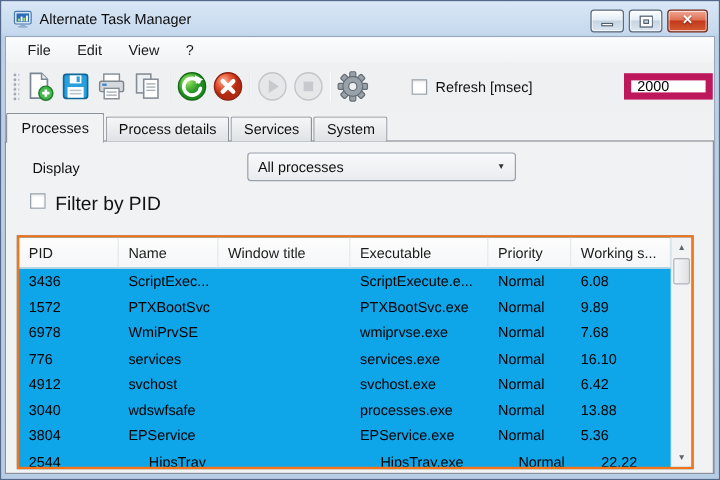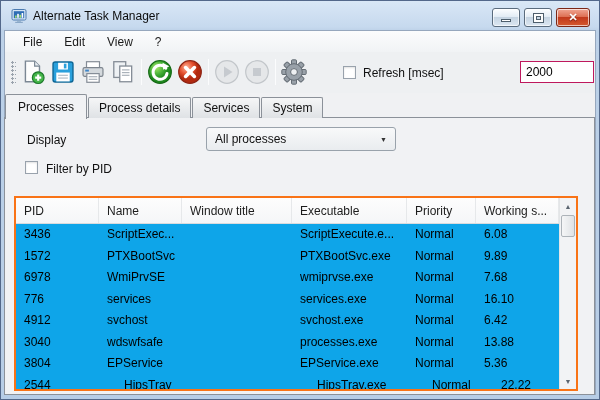--- a/index.html
+++ b/index.html
@@ -39,45 +39,45 @@
           background-image:radial-gradient(circle at 1.5px 1.5px,#9aa3ad 1px,rgba(0,0,0,0) 1.4px);
           background-size:4px 4px; }
   .toolbtns { position:absolute; left:13px; top:5px; display:flex; align-items:center; }
   .toolbtn { width:30px; height:30px; display:flex; align-items:center; justify-content:center; }
   .tb-sep { width:1px; height:26px; background:#c7cbd0; border-right:1px solid #fbfcfd; margin:0 3px; }
   .checkbox { width:13px; height:13px; background:#fff; border:1px solid #99a2ac;
               box-shadow:inset 0 1px 2px rgba(0,0,0,.12); }
   .refresh-box { position:absolute; left:338px; top:14px; }
   .refresh-label { position:absolute; left:358px; top:14px; font-size:12px; color:#111; }
   .interval-input { position:absolute; left:515px; top:9px; width:74px; height:22px;
-                    border:1px solid #be185d; font-size:12px; padding:1px 5px;
+                    border:6px solid #be185d; font-size:12px; padding:1px 5px;
                     font-family:"Liberation Sans",sans-serif; background:#fff; }
 
   
   .tabstrip { position:absolute; left:4px; top:92px; right:4px; height:25px;
               display:flex; align-items:flex-end; z-index:3; }
   .tab { height:21px; padding:0 10px; font-size:12px; color:#111;
          background:linear-gradient(180deg,#f5f6f7,#dfe2e5);
          border:1px solid #8b9199; border-bottom:none; border-radius:2px 2px 0 0;
          margin-right:1px; display:flex; align-items:center; }
   .tab.active { height:25px; background:#f1f2f4; margin-bottom:-1px; z-index:4;
                 padding:0 12px; position:relative; }
 
   
   .panel { position:absolute; left:3px; top:116px; right:4px; bottom:4px;
            background:#f1f2f4; border:1px solid #8b9199; z-index:1; }
   .display-label { position:absolute; left:22px; top:15px; font-size:12px; color:#111; }
-  .combo { position:absolute; left:201px; top:9px; width:190px; height:24px;
+  .combo { position:absolute; left:201px; top:9px; width:224px; height:24px;
            background:linear-gradient(180deg,#f8f9fa,#e9ecef);
            border:1px solid #99a2ab; border-radius:3px;
            display:flex; align-items:center; padding:8px 8px; }
   .combo-value { font-size:12px; color:#111; flex:1; }
   .combo-arrow { font-size:7px; color:#333; }
   .filter-box { position:absolute; left:20px; top:43px; }
-  .filter-label { position:absolute; left:41px; top:44px; font-size:12px; color:#111; }
+  .filter-label { position:absolute; left:41px; top:44px; font-size:16px; color:#111; }
 
   
   .table { position:absolute; left:9px; top:78px; right:16px; bottom:3px;
            background:#0ea5e9; border:2px solid #f97316; display:flex; }
   .table-main { flex:1; display:flex; flex-direction:column; overflow:hidden; }
   .thead { height:26px; display:flex; background:linear-gradient(180deg,#fdfdfd,#f5f6f8);
            border-bottom:1px solid #d9dbde; flex:0 0 26px; }
   .th { font-size:12px; color:#1c1c1c; padding:6px 0 0 8px; border-right:1px solid #e6e8ea;
         overflow:hidden; white-space:nowrap; }
   .tbody { flex:1; overflow:hidden; }

